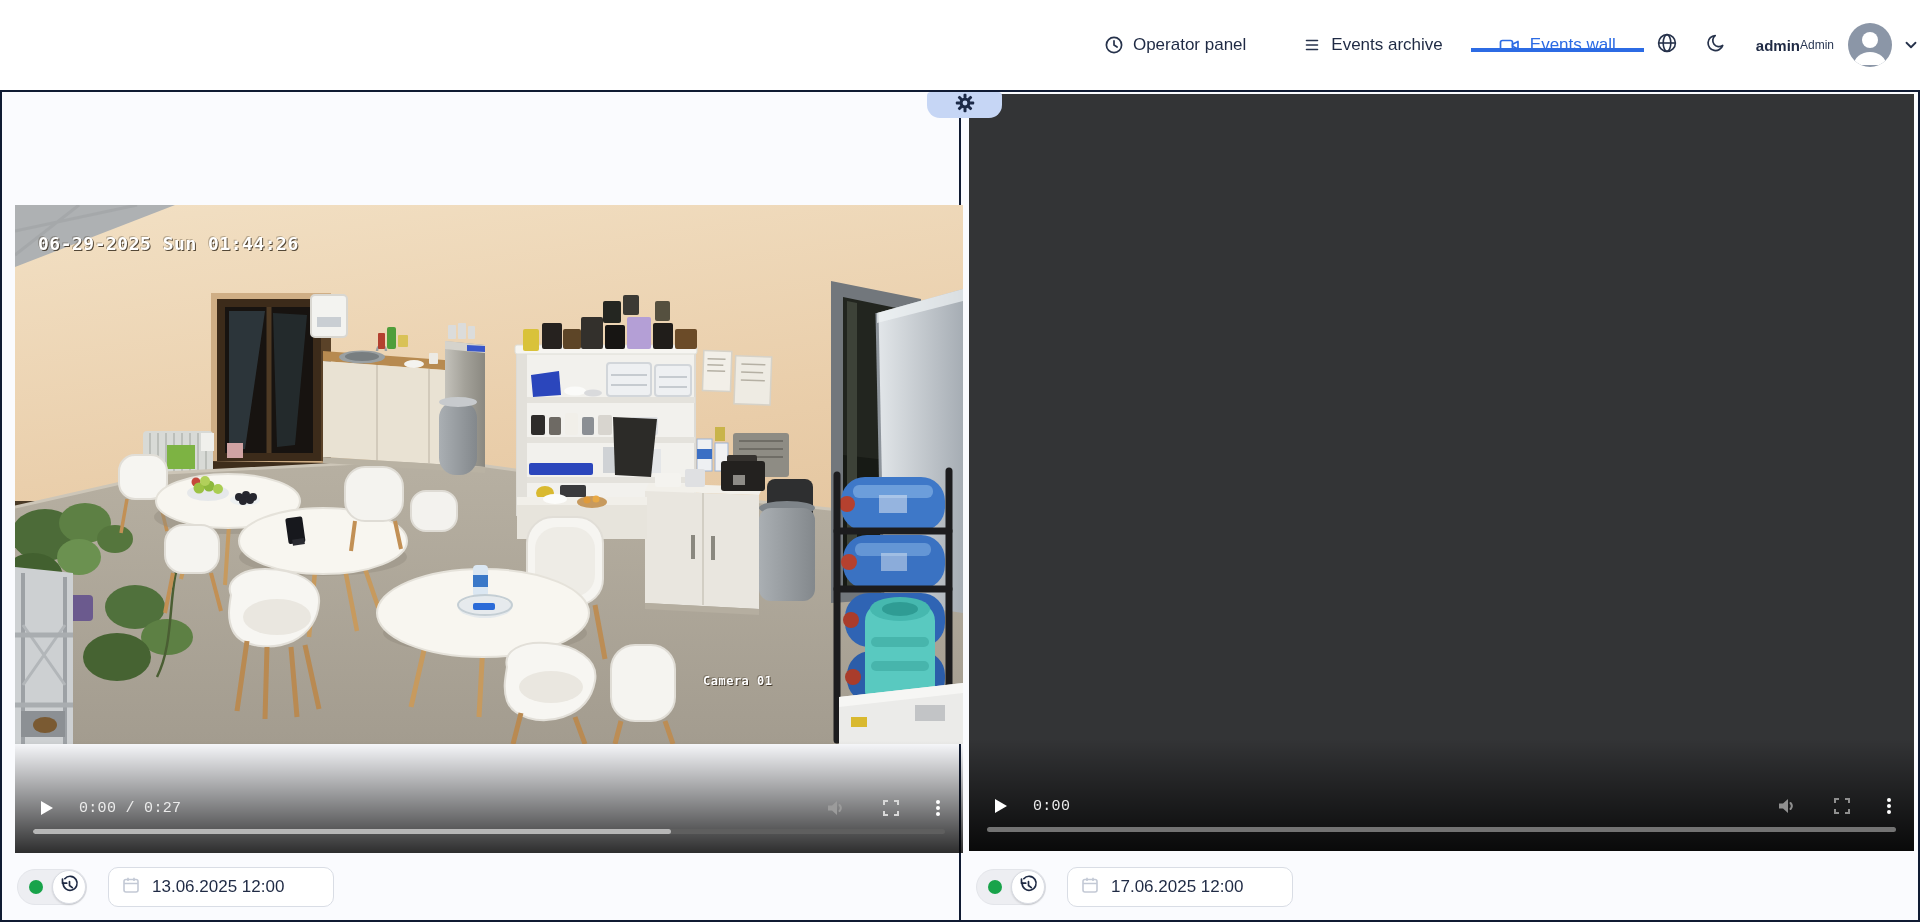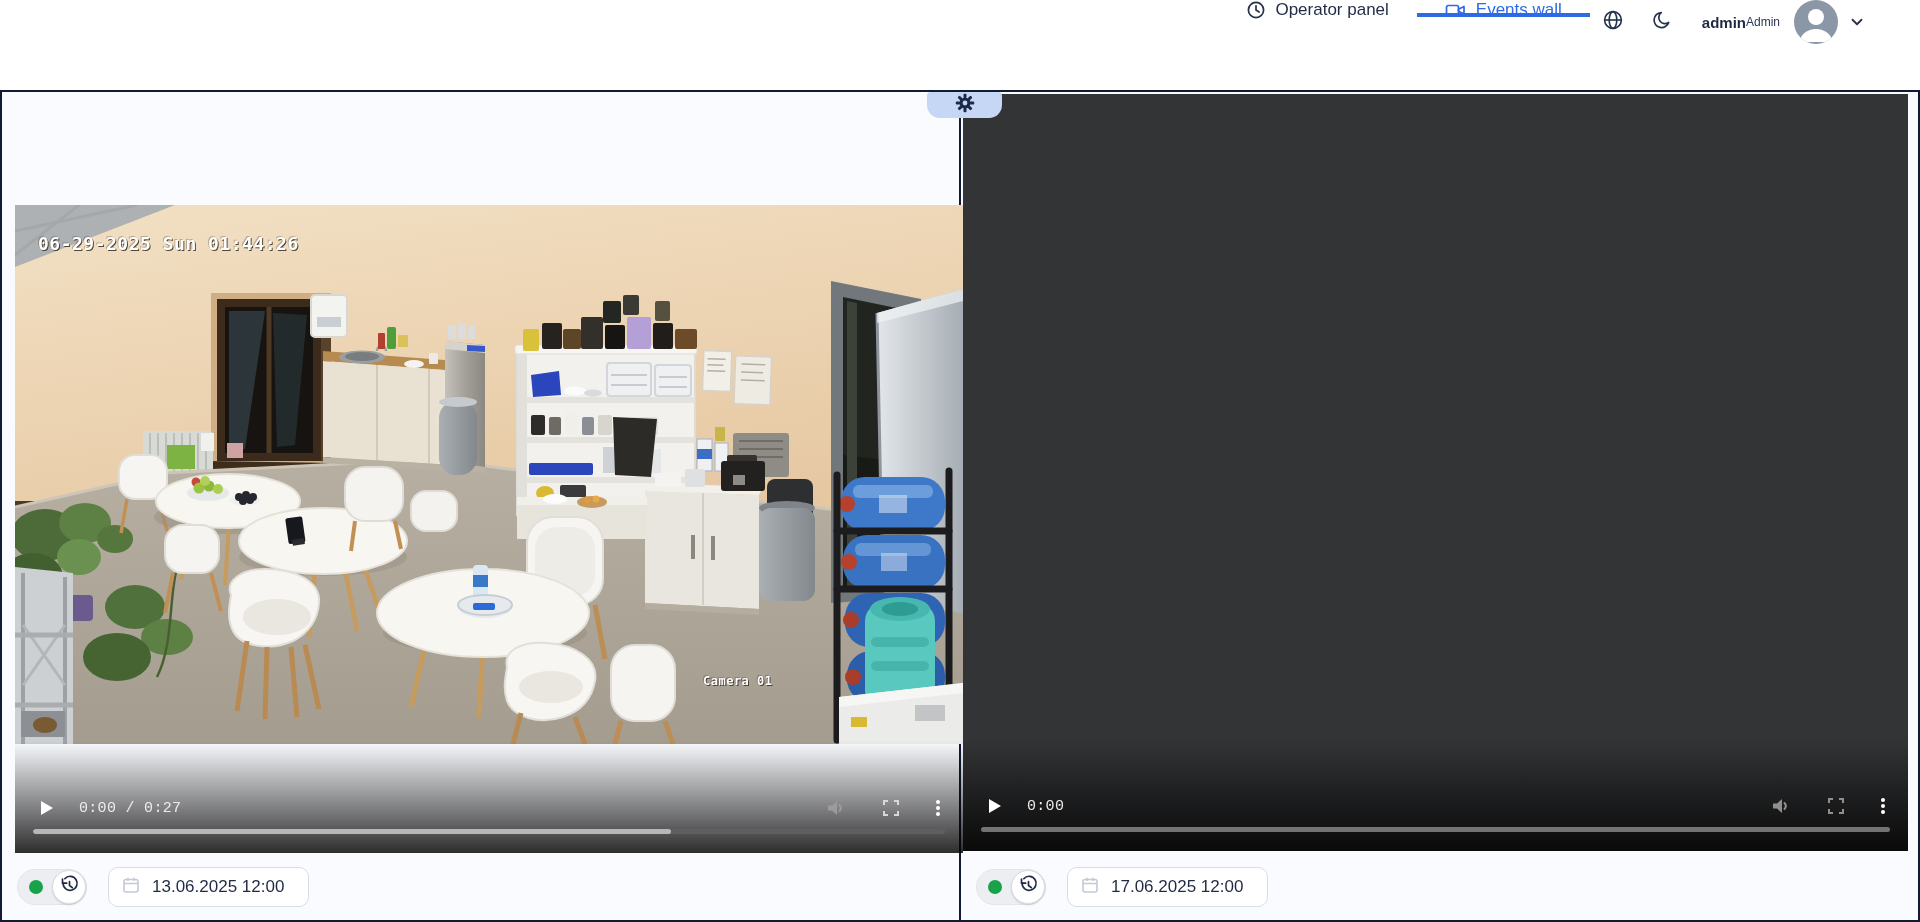--- a/index.html
+++ b/index.html
@@ -2,21 +2,21 @@
 <html style="--accent: #2c6be4;"><head>
 <meta charset="utf-8">
 <style>
   * { margin:0; padding:0; box-sizing:border-box; }
   html,body { width:1920px; height:922px; overflow:hidden; background:#fff;
               font-family:"Liberation Sans", sans-serif; }
   :root { --accent:#2c6be4; --navy:#101b33; --ink:#1f2a44; }
 
   
   header { height:92px; background:#fff; border-bottom:2px solid var(--navy);
-           display:flex; align-items:flex-start; justify-content:flex-end; padding-right:54px; }
+           display:flex; align-items:center; justify-content:flex-end; }
   .nav { display:flex; align-items:stretch; gap:56px; }
   .nav-item { display:flex; align-items:center; gap:9px; font-size:17px; color:var(--ink);
               position:relative; cursor:pointer; white-space:nowrap; }
   .nav-item svg { display:block; }
   .nav-item.active { color:var(--accent); }
   .nav-item.active::after { content:""; position:absolute; left:-28px; right:-28px; bottom:3px;
                             height:4px; background:var(--accent); }
   .nav-right { display:flex; align-items:center; }
   .icon-btn { margin-left:28px; display:flex; align-items:center; cursor:pointer; }
   .user-menu { display:flex; align-items:center; margin-left:30px; cursor:pointer; }
@@ -35,21 +35,21 @@
   .panel.left  { width:957px; flex:none; }
   .v-divider { width:2px; background:var(--navy); flex:none; }
   .panel.right { flex:1; }
   .gear-pill { position:absolute; left:925px; top:0; width:75px; height:26px; background:#c6d6f5;
                border-radius:4px 4px 13px 13px; display:flex; align-items:center; justify-content:center;
                z-index:6; cursor:pointer; }
 
   
   .video { position:absolute; overflow:hidden; }
   .video.left-v  { top:4px; left:13px; width:948px; height:757px; }
-  .video.right-v { top:2px; left:2px; width:945px; height:757px; background:#333436; }
+  .video.right-v { top:2px; left:8px; width:945px; height:757px; background:#333436; }
   .scene { position:absolute; top:109px; left:0; width:948px; height:539px; overflow:hidden; }
   .scene svg { display:block; width:948px; height:539px; }
   .overlay-ts, .overlay-cam { position:absolute; font-family:"DejaVu Sans Mono", monospace;
       font-weight:700; color:#fff; letter-spacing:.5px;
       text-shadow:1px 1px 0 rgba(55,45,30,.85), -1px -1px 0 rgba(55,45,30,.3); }
   .overlay-ts  { left:23px; top:137px; font-size:18px; }
   .overlay-cam { left:688px; top:578px; font-size:12px; }
 
   .controls { position:absolute; left:0; right:0; bottom:0; height:112px;
               background:linear-gradient(to bottom, rgba(0,0,0,0), rgba(0,0,0,.82)); }
@@ -68,37 +68,45 @@
   
   .strip { position:absolute; left:0; right:0; bottom:0; height:67px;
            display:flex; align-items:center; padding-left:15px; gap:21px; }
   .toggle { width:70px; height:36px; border-radius:18px; background:#edeef2;
             border:1px solid #e3e5ea; position:relative; display:flex; align-items:center;
             cursor:pointer; flex:none; }
   .live-dot { width:14px; height:14px; border-radius:50%; margin-left:11px; background:#18a34a; }
   .knob { position:absolute; right:0; top:0; width:34px; height:34px; border-radius:50%;
           background:#fff; border:1px solid #d9dce3; box-shadow:0 1px 2px rgba(0,0,0,.14);
           display:flex; align-items:center; justify-content:center; cursor:pointer; }
-  .datefield { height:40px; width:201px; background:#fff; border:1px solid #d9dde5; border-radius:10px;
+  .datefield { height:40px; width:226px; background:#fff; border:1px solid #d9dde5; border-radius:10px;
                display:flex; align-items:center; gap:11px; padding:0 12px; cursor:text; }
   .date-value { font-size:17px; color:var(--ink); white-space:nowrap; }
 </style>
 </head>
 <body>
 
 <header>
   <nav class="nav">
     <div class="nav-item">
       <span>
         <svg width="20" height="20" viewBox="0 0 20 20" fill="none" stroke="#26324b" stroke-width="1.7" stroke-linecap="round">
             <circle cx="10" cy="10" r="7.6"></circle>
             <path d="M10 5.8V10l3.1 2"></path>
           </svg>
       </span>
       <span>Operator panel</span>
+    </div>
+    <div class="nav-item">
+      <span>
+        <svg width="20" height="20" viewBox="0 0 20 20" fill="none" stroke="#26324b" stroke-width="1.6" stroke-linecap="round">
+            <path d="M4.5 5.5h11M4.5 10h11M4.5 14.5h11"></path>
+          </svg>
+      </span>
+      <span>Events archive</span>
     </div>
     <div class="nav-item active">
       <span>
         <svg width="22" height="20" viewBox="0 0 22 20" fill="none" stroke="#2c6be4" stroke-width="1.7" stroke-linejoin="round">
             <rect x="1.5" y="5.5" width="12" height="9.5" rx="2"></rect>
             <path d="M13.5 9.2l5.5-2.7v7.5l-5.5-2.7z"></path>
           </svg>
       </span>
       <span>Events wall</span>
     </div>

